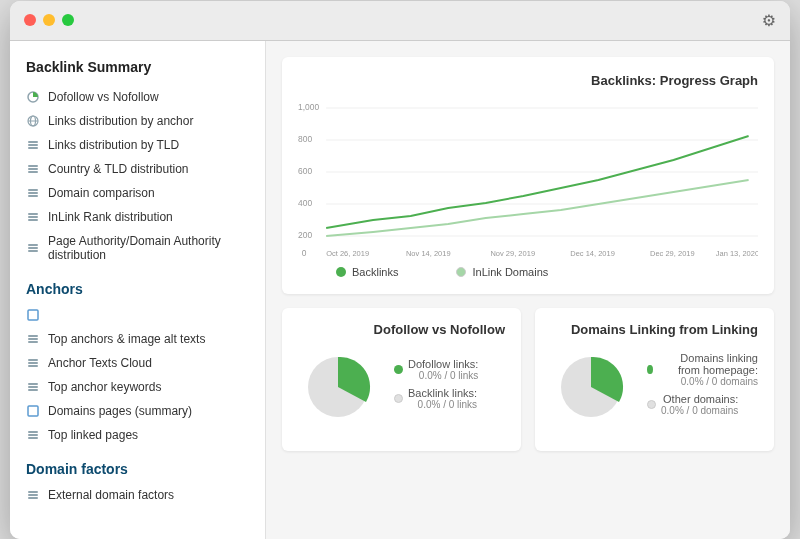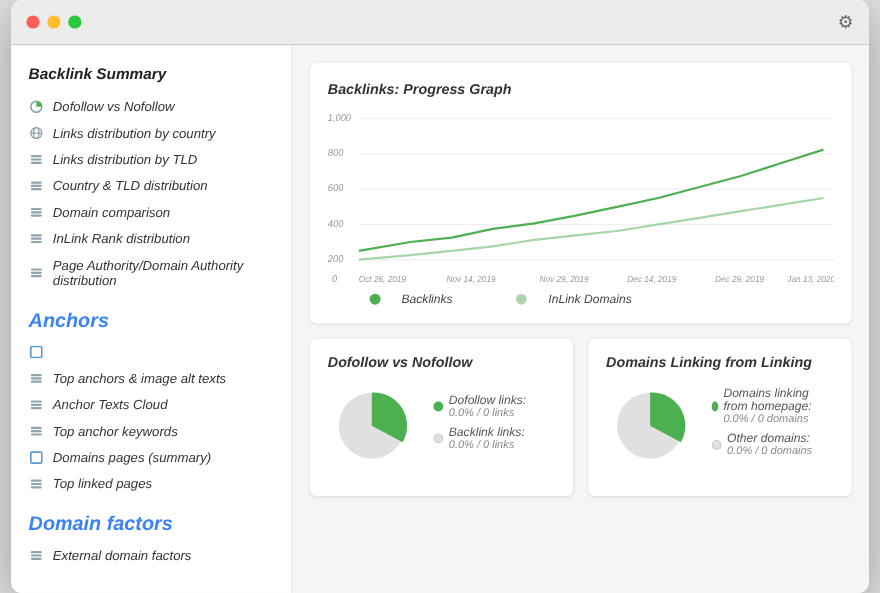--- a/index.html
+++ b/index.html
@@ -41,41 +41,40 @@
       margin-left: auto;
       background: none;
       border: none;
       cursor: pointer;
       font-size: 16px;
       color: #666;
     }
     .app-body {
       display: flex;
       height: 498px;
-      font-style: italic;
     }
     
     .sidebar {
       width: 256px;
       background: #fff;
       border-right: 1px solid #e0e0e0;
       padding: 12px 0;
       overflow-y: auto;
       flex-shrink: 0;
     }
     .sidebar-header {
       font-size: 14px;
       font-weight: 700;
       color: #222;
       padding: 6px 16px 10px;
     }
     .sidebar-section-title {
-      font-size: 18px;
+      font-size: 14px;
       font-weight: 700;
-      color: #3b82f6;
+      color: #0c4a6e;
       padding: 14px 16px 6px;
     }
     .sidebar-item {
       display: flex;
       align-items: center;
       gap: 8px;
       padding: 5px 16px;
       font-size: 12px;
       color: #333;
       cursor: pointer;
@@ -87,20 +86,21 @@
       display: flex;
       align-items: center;
       justify-content: center;
     }
     
     .main-content {
       flex: 1;
       padding: 16px;
       overflow-y: auto;
       background: #f5f5f5;
+      text-align: right;
     }
     .chart-card {
       background: #fff;
       border-radius: 6px;
       padding: 16px;
       margin-bottom: 14px;
       box-shadow: 0 1px 3px rgba(0,0,0,0.08);
     }
     .card-title {
       font-size: 13px;
@@ -115,21 +115,21 @@
     .chart-legend {
       display: flex;
       gap: 20px;
       margin-top: 8px;
       font-size: 11px;
       color: #444;
     }
     .legend-item {
       display: flex;
       align-items: center;
-      gap: 19px;
+      gap: 6px;
       padding-left: 38px;
     }
     .legend-dot {
       width: 10px;
       height: 10px;
       border-radius: 50%;
     }
     .bottom-cards {
       display: flex;
       gap: 14px;
@@ -207,21 +207,21 @@
           <span>Dofollow vs Nofollow</span>
         </div>
         <div class="sidebar-item">
           <span class="item-icon">
             <svg width="12" height="12" viewBox="0 0 12 12">
                 <circle cx="6" cy="6" r="5" fill="none" stroke="#90a4ae" stroke-width="1.2"></circle>
                 <ellipse cx="6" cy="6" rx="2.5" ry="5" fill="none" stroke="#90a4ae" stroke-width="1.2"></ellipse>
                 <line x1="1" y1="6" x2="11" y2="6" stroke="#90a4ae" stroke-width="1.2"></line>
               </svg>
           </span>
-          <span>Links distribution by country</span>
+          <span>Links distribution by anchor</span>
         </div>
         <div class="sidebar-item">
           <span class="item-icon">
             <svg width="12" height="12" viewBox="0 0 12 12">
                 <rect x="1" y="2" width="10" height="2" rx="1" fill="#90a4ae"></rect>
                 <rect x="1" y="5" width="10" height="2" rx="1" fill="#90a4ae"></rect>
                 <rect x="1" y="8" width="10" height="2" rx="1" fill="#90a4ae"></rect>
               </svg>
           </span>
           <span>Links distribution by TLD</span>

